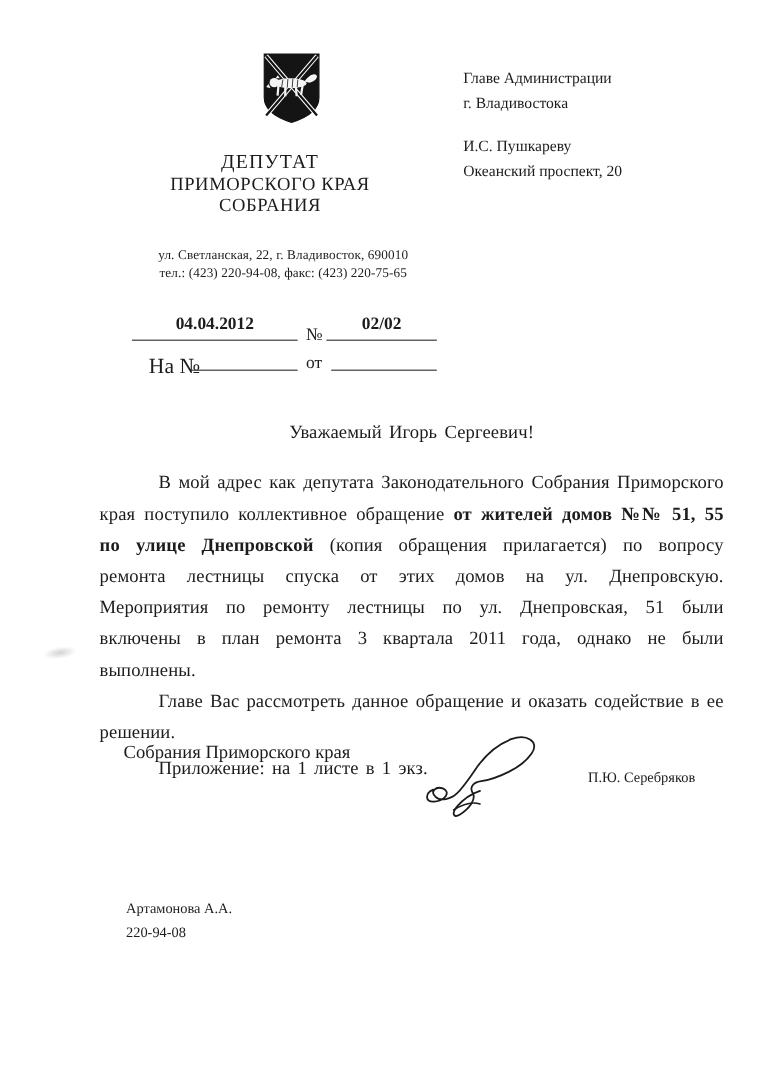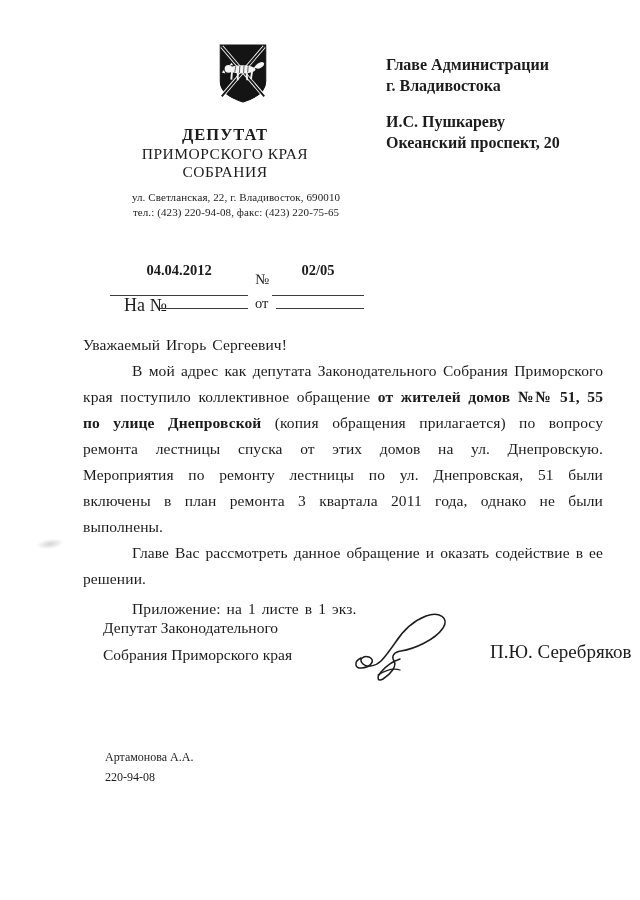--- a/index.html
+++ b/index.html
@@ -23,55 +23,54 @@
   .lh-title {
     position: absolute;
     left: 85px; top: 126px;
     width: 280px;
     text-align: center;
     line-height: 18px;
     font-size: 15.5px;
     letter-spacing: 0.5px;
   }
   .lh-title .t0 {
-    font-weight: bold;
+    font-weight: normal;
     font-size: 16.5px;
     letter-spacing: 1px;
     margin-bottom: 1px;
   }
   .lh-contact {
     position: absolute;
-    left: 96px; top: 190px;
+    left: 96px; top: 206px;
     width: 280px;
     text-align: center;
     font-size: 11px;
     line-height: 14.5px;
     letter-spacing: 0.1px;
   }
 
   
   .recipient {
     position: absolute;
     left: 386px; top: 54px;
     width: 235px;
-    font-size: 16px;
+    font-size: 13px;
     line-height: 21px;
-    font-weight: bold;
   }
   .recipient .r-person { margin-top: 15px; }
   .recipient .r-postal { margin-top: 12px; }
 
   
   .ref-date, .ref-num {
     position: absolute;
     top: 262px;
     text-align: center;
     font-weight: bold;
     font-size: 14.5px;
-    padding-bottom: 16px;
+    padding-bottom: 4px;
     border-bottom: 1.5px solid #3d3d3d;
   }
   .ref-date { left: 110px; width: 138px; }
   .ref-num  { left: 272px; width: 92px; }
   .ref-no   { position: absolute; left: 255px; top: 271px; font-size: 14.5px; }
   .ref-na   { position: absolute; left: 124px; top: 295px; font-size: 18px; }
   .ref-ot   { position: absolute; left: 255px; top: 295px; font-size: 14.5px; }
   .ref-line {
     position: absolute;
     top: 291px; height: 17px;
@@ -83,21 +82,21 @@
   
   .body-block {
     position: absolute;
     left: 83px; top: 332px;
     width: 520px;
     font-size: 15.5px;
     line-height: 26px;
     word-spacing: 2px;
     letter-spacing: 0.1px;
   }
-  .salutation { margin: 0; }
+  .salutation { text-align: center; margin: 16px; }
   .para {
     margin: 0;
     text-align: justify;
     text-indent: 49px;
   }
   .para .bold { font-weight: bold; }
   .attachment {
     margin: 4px 0 0 0;
     text-indent: 49px;
   }
@@ -110,21 +109,21 @@
     line-height: 27px;
   }
   .sig-scribble {
     position: absolute;
     left: 348px; top: 608px;
     width: 108px; height: 76px;
   }
   .sig-name {
     position: absolute;
     left: 490px; top: 641px;
-    font-size: 19px;
+    font-size: 12px;
   }
 
   
   .footer {
     position: absolute;
     left: 105px; top: 712px;
     font-size: 12px;
     line-height: 20px;
     margin-top: 35px;
   }
@@ -181,35 +180,34 @@
 
   <div class="recipient">
     <div>Главе Администрации</div>
     <div>г. Владивостока</div>
     <div class="r-person">И.С. Пушкареву</div>
     <div>Океанский проспект, 20</div>
   </div>
 
   <div class="ref-date">04.04.2012</div>
   <div class="ref-no">№</div>
-  <div class="ref-num">02/05</div>
+  <div class="ref-num">02/02</div>
   <div class="ref-na">На №</div>
   <div class="ref-line ref-line-na"></div>
   <div class="ref-ot">от</div>
   <div class="ref-line ref-line-ot"></div>
 
   <div class="body-block">
     <p class="salutation">Уважаемый Игорь Сергеевич!</p>
     <p class="para"><span>В мой адрес как депутата Законодательного Собрания Приморского края поступило коллективное обращение </span><span class="bold">от жителей домов №№  51, 55 по улице Днепровской</span><span> (копия обращения прилагается) по вопросу ремонта лестницы спуска от этих домов на ул. Днепровскую. Мероприятия по ремонту лестницы по ул. Днепровская, 51 были включены в план ремонта 3 квартала 2011 года, однако не были выполнены.</span></p>
     <p class="para">Главе Вас  рассмотреть данное обращение и оказать содействие в ее решении.</p>
     <p class="attachment">Приложение: на 1 листе в 1 экз.</p>
   </div>
 
   <div class="sig-position">
-    <div>Депутат Законодательного</div>
     <div>Собрания Приморского края</div>
   </div>
 
   <svg class="sig-scribble" viewBox="0 0 108 76" aria-hidden="true">
     <path fill="none" stroke="#1c1c1c" stroke-width="1.5" stroke-linecap="round" d="M13,50 C6,53 6,61 14,60 C23,59 28,52 21,49 C15,47 10,52 15,56 C19,60 28,58 33,53
          C38,48 42,42 47,35 C54,24 65,13 78,8 C91,3 102,10 95,20 C87,32 66,41 53,43
          C46,44 43,48 46,53 C49,58 43,66 35,71 C30,74 28,70 33,64 C38,58 46,53 52,51"></path>
     <path fill="none" stroke="#1c1c1c" stroke-width="1.3" stroke-linecap="round" d="M30,67 C38,62 46,60 52,62"></path>
   </svg>
 

